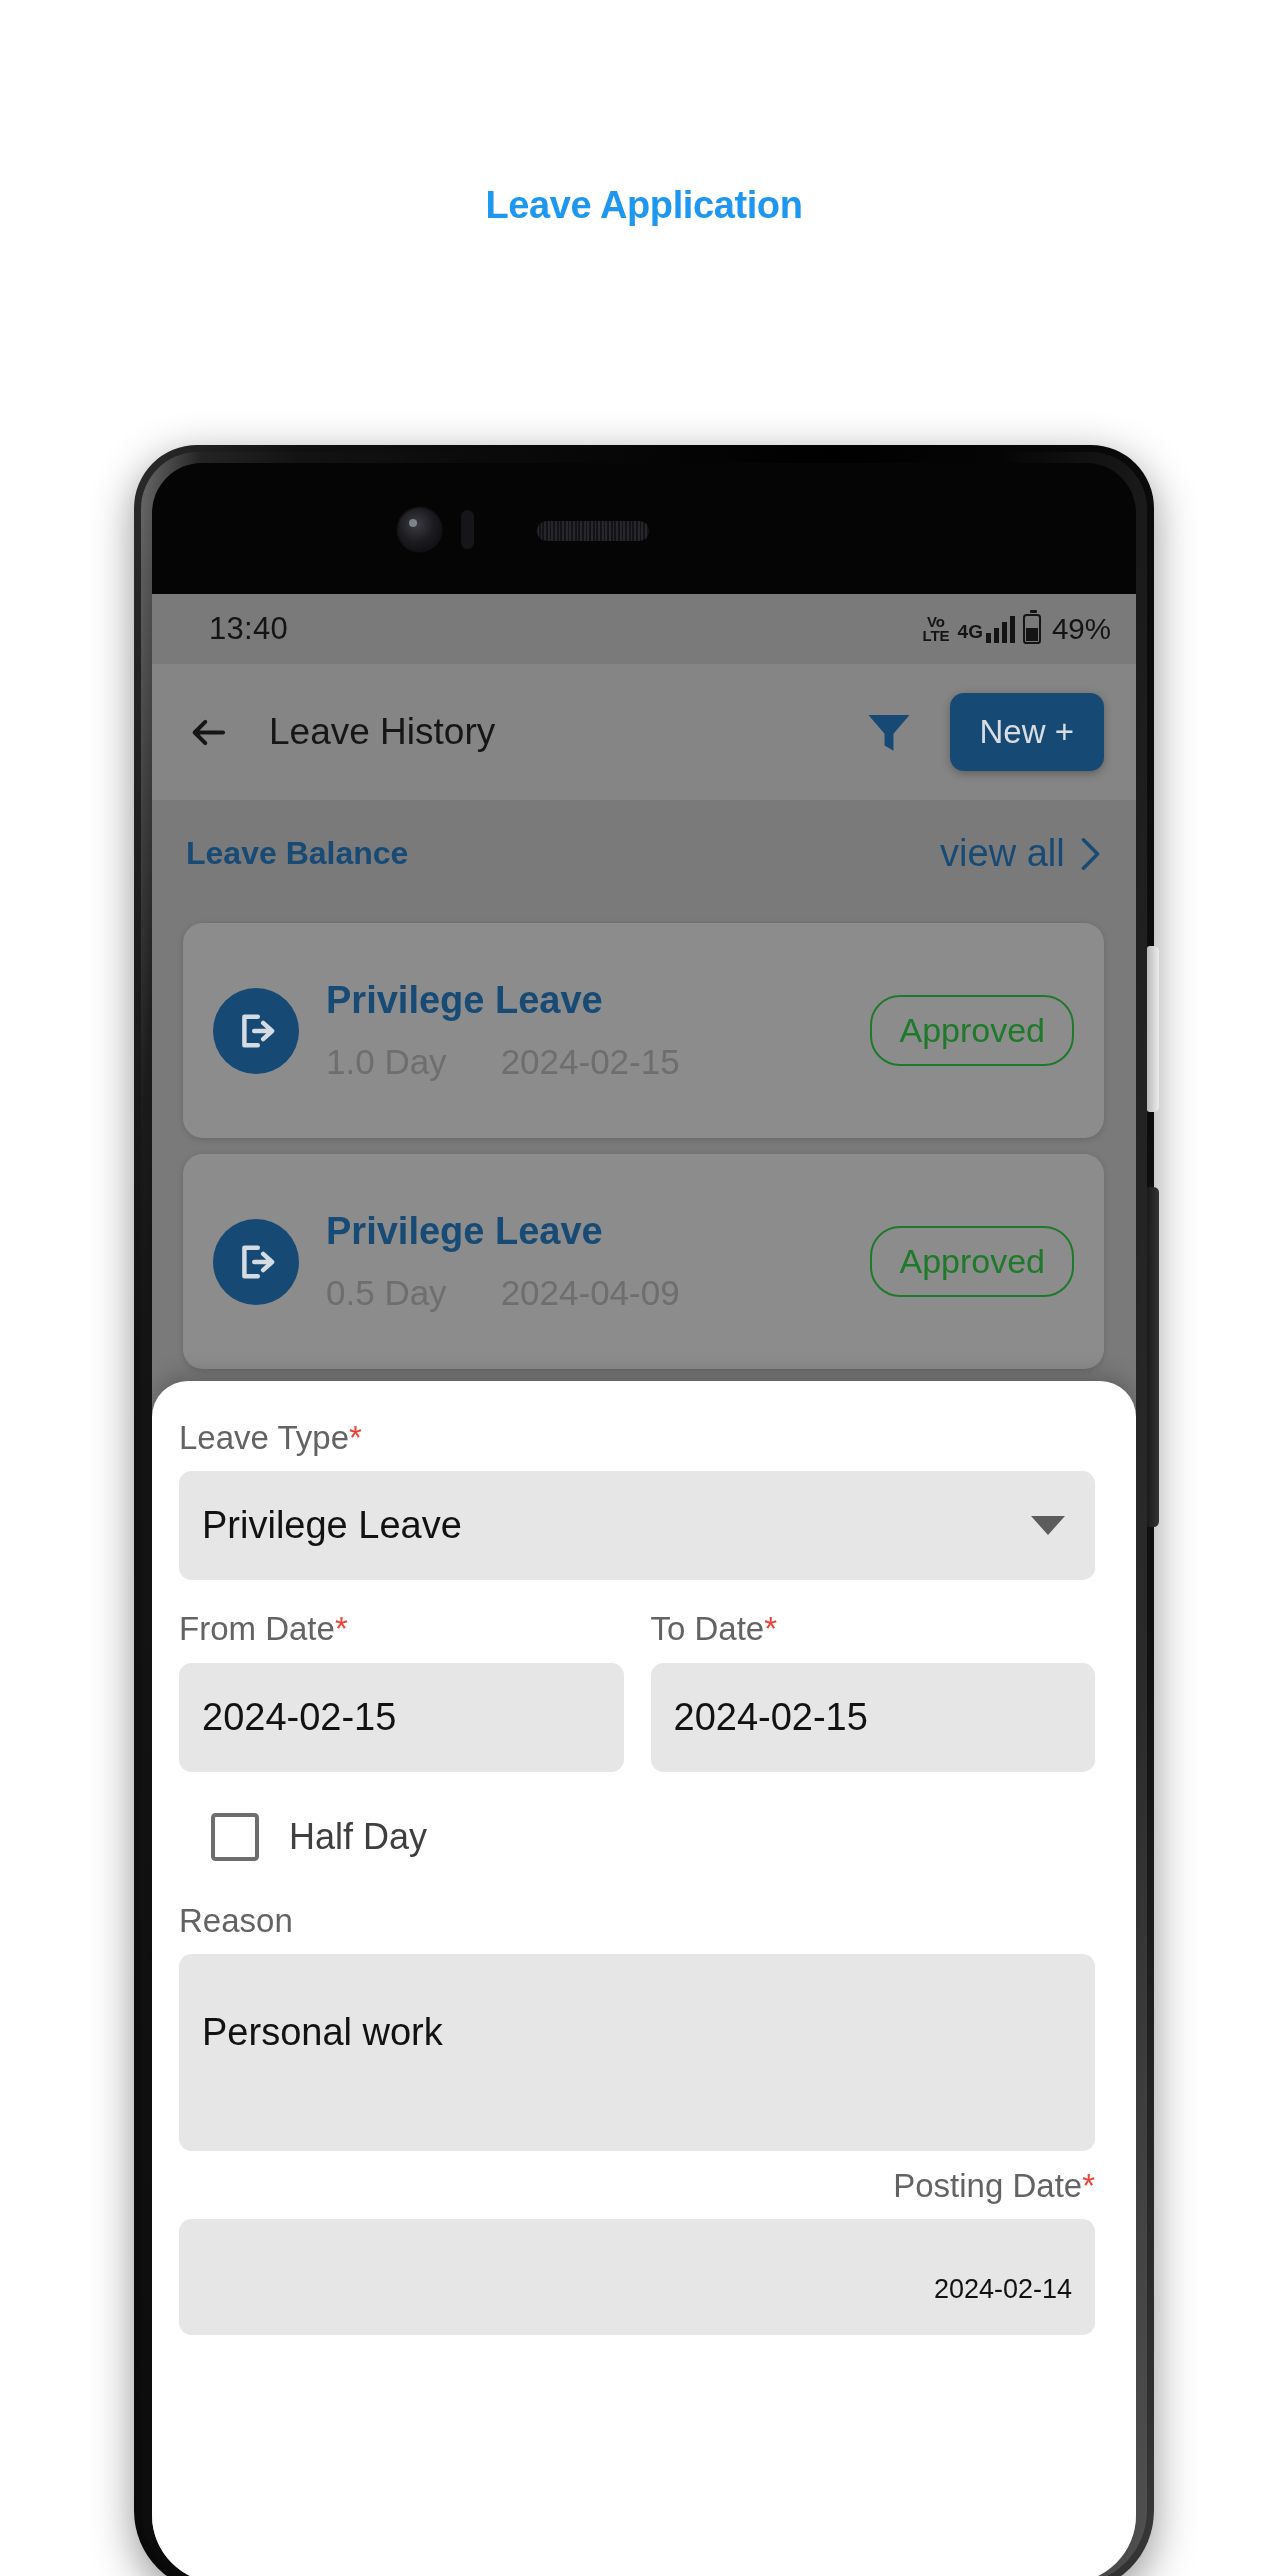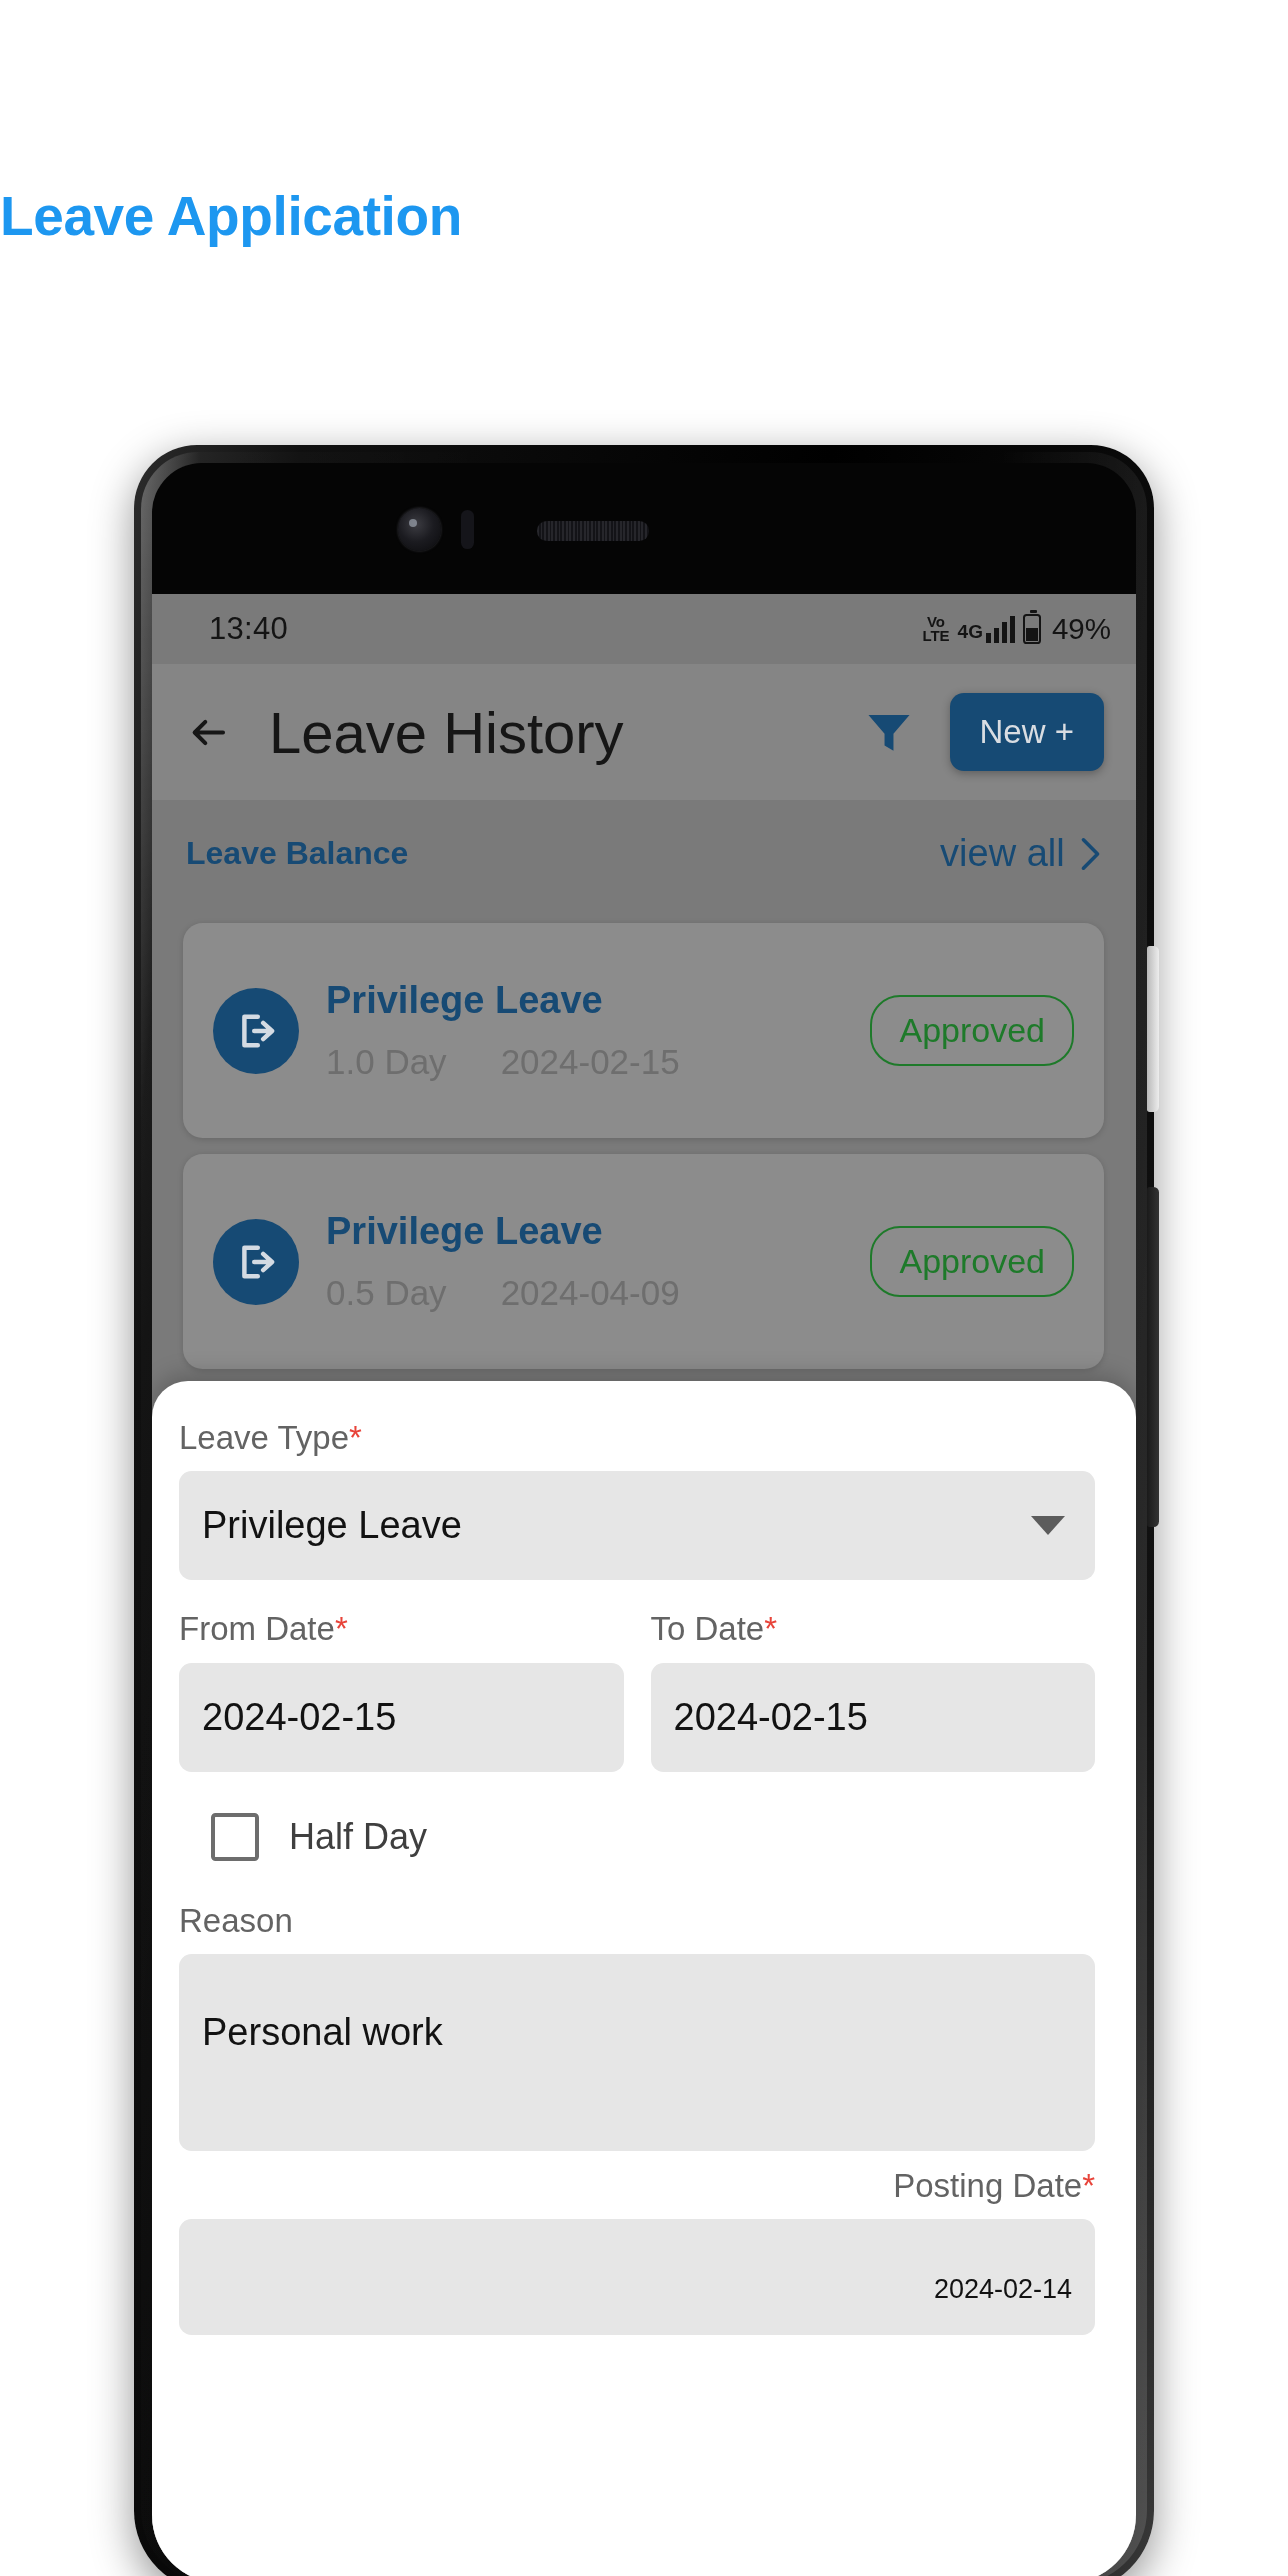--- a/index.html
+++ b/index.html
@@ -7,21 +7,22 @@
     width:1288px; height:2576px;
     background:#ffffff;
     font-family:"Liberation Sans", sans-serif;
     overflow:hidden;
   }
 
   
   .page-title {
     position:absolute;
     top:184px; left:0; width:1288px;
-    font-size:55px;
+    text-align:center;
+    font-size:38px;
     font-weight:bold;
     color:#1d97f0;
     letter-spacing:-0.4px;
   }
 
   
   .device {
     position:absolute;
     left:134px; top:445px;
     width:1020px; height:2147px;
@@ -116,21 +117,21 @@
 
   
   .app-bar {
     position:absolute; left:0; top:70px; width:984px; height:136px;
     display:flex; align-items:center; padding:0 32px;
     background:#858585;
   }
   .back-arrow { width:55px; height:55px; position:relative; flex:none; }
   .back-arrow svg { display:block; }
   .app-title {
-    font-size:58px; color:#161616; margin-left:30px; flex:1;
+    font-size:37px; color:#161616; margin-left:30px; flex:1;
   }
   .filter-icon { width:50px; height:50px; flex:none; margin-right:36px; }
   .new-btn {
     flex:none;
     background:#164a74;
     color:#d9dde2;
     font-size:33px;
     padding:19.7px 30px;
     border-radius:14px;
     box-shadow:0 2.7px 8px rgba(0,0,0,0.28);

